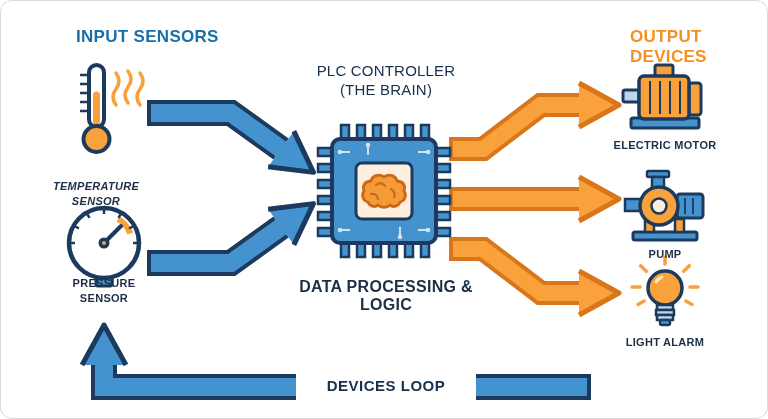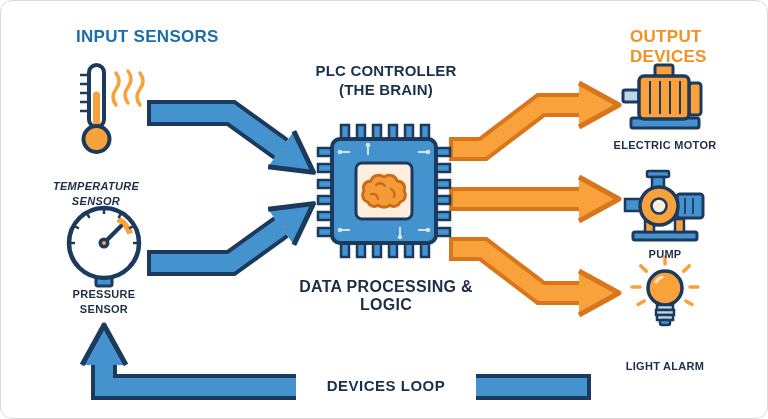--- a/index.html
+++ b/index.html
@@ -7,32 +7,32 @@
   .canvas {
     position:relative; width:768px; height:419px; background:#ffffff;
     overflow:hidden; border:1px solid #d9d9d9; border-radius:12px;
   }
   .abs { position:absolute; }
   .heading { font-size:17px; font-weight:800; letter-spacing:.3px; z-index:3;margin-left:37px; }
   .h-input  { left:38px;  top:26px; color:#1b6fa8; }
   .h-output { left:592px; top:26px; color:#f39122; }
   .plc-title {
     left:300px; top:60px; width:170px; text-align:center; color:#17304e;
-    font-size:15px; font-weight:700; line-height:19px; white-space:pre-line;
+    font-size:15px; font-weight:400; line-height:19px; white-space:pre-line;
     letter-spacing:.2px; z-index:3;
   }
   .icon-label {
     color:#1d2f45; font-size:11px; font-weight:700; text-align:center;
     white-space:pre-line; line-height:15px; letter-spacing:.3px; z-index:3;
   }
   .lbl-temp     { left:35px;  top:178px; width:120px;font-style:italic; }
-  .lbl-pressure { left:43px;  top:286px; width:120px; }
+  .lbl-pressure { left:43px;  top:275px; width:120px; }
   .lbl-motor    { left:604px; top:137px; width:120px; }
   .lbl-pump     { left:624px; top:246px; width:80px;  }
-  .lbl-light    { left:604px; top:334px; width:120px;margin-top:24px; }
+  .lbl-light    { left:604px; top:334px; width:120px; }
   .caption {
     left:290px; top:277px; width:190px; text-align:center; color:#1d2f45;
     font-size:16px; font-weight:700; letter-spacing:.3px; z-index:3;
   }
   .feedback-label {
     left:295px; top:371px; width:180px; height:28px; background:#ffffff;
     color:#17304e; font-size:15px; font-weight:800; text-align:center;
     line-height:28px; letter-spacing:.5px; z-index:3;
   }
   svg.arrows { left:0; top:0; z-index:1; }

